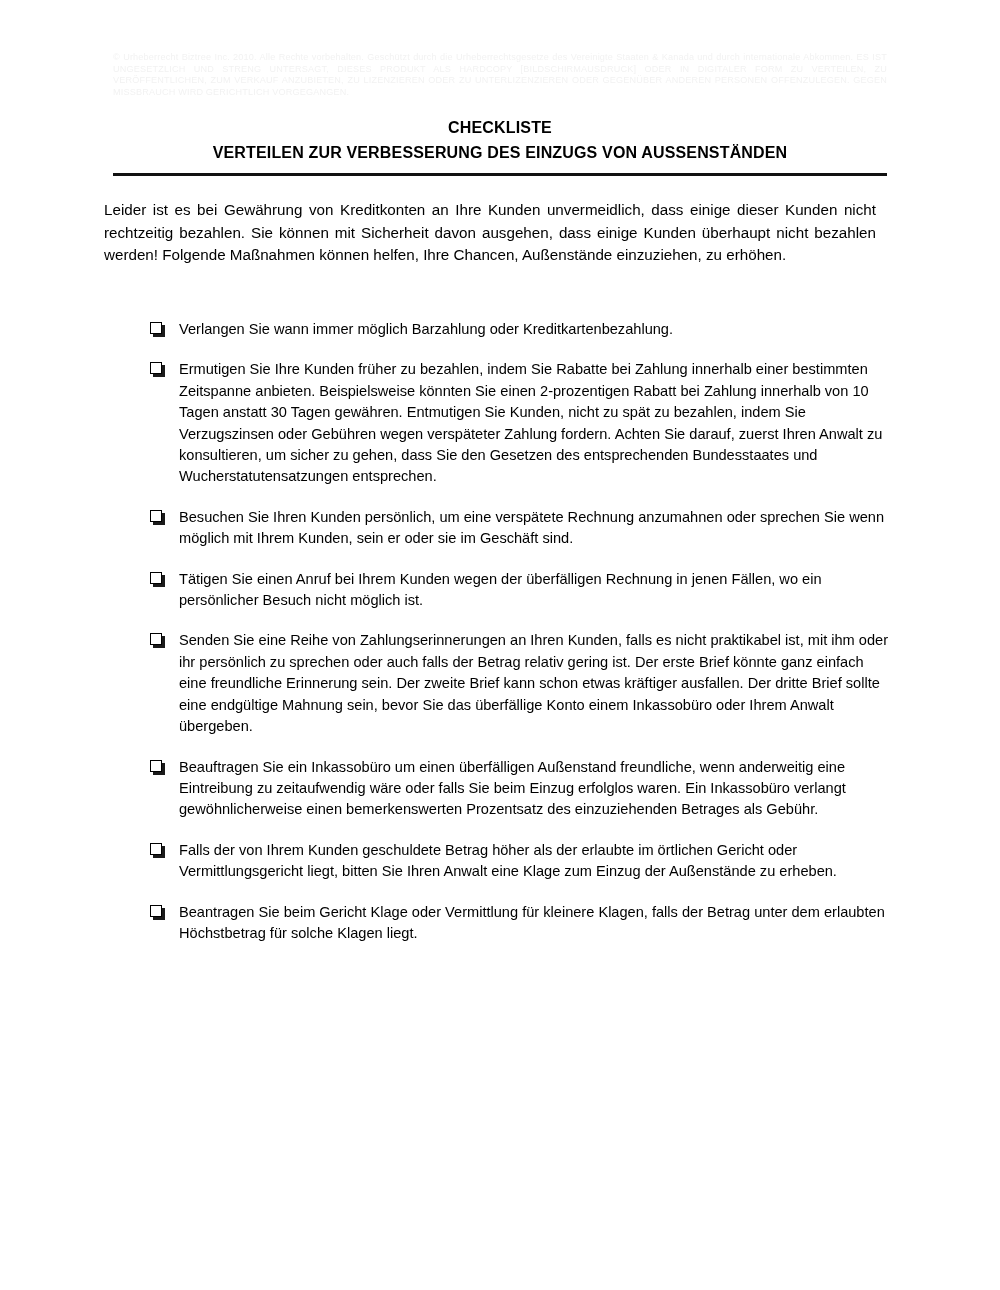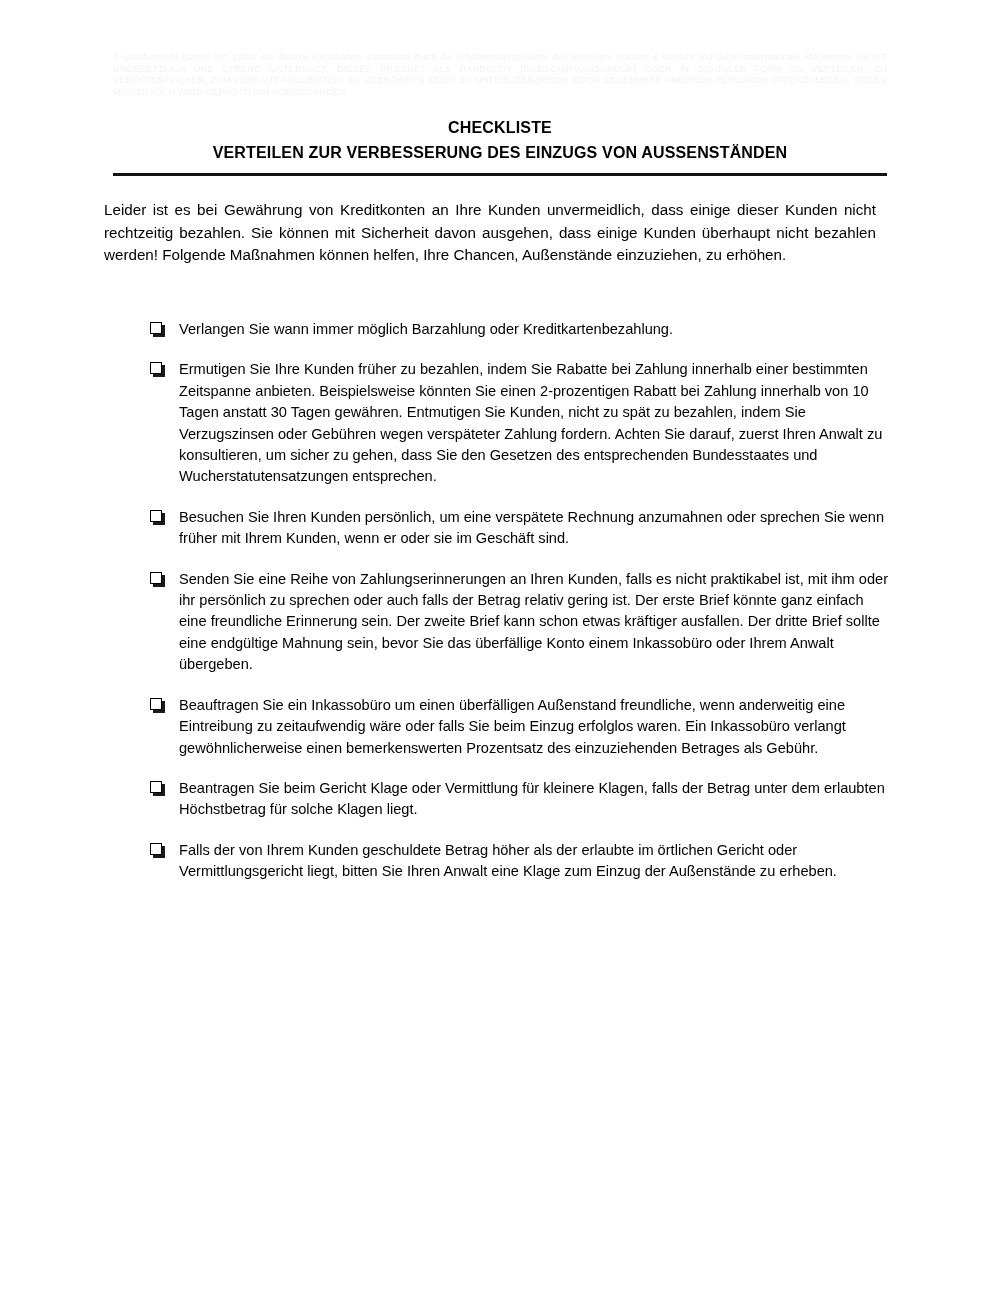--- a/index.html
+++ b/index.html
@@ -164,45 +164,52 @@
         <span class="shadow"></span>
           <span class="box"></span>
       </span>
       <span class="check-text">Ermutigen Sie Ihre Kunden früher zu bezahlen, indem Sie Rabatte bei Zahlung innerhalb einer bestimmten Zeitspanne anbieten. Beispielsweise könnten Sie einen 2-prozentigen Rabatt bei Zahlung innerhalb von 10 Tagen anstatt 30 Tagen gewähren. Entmutigen Sie Kunden, nicht zu spät zu bezahlen, indem Sie Verzugszinsen oder Gebühren wegen verspäteter Zahlung fordern. Achten Sie darauf, zuerst Ihren Anwalt zu konsultieren, um sicher zu gehen, dass Sie den Gesetzen des entsprechenden Bundesstaates und Wucherstatutensatzungen entsprechen.</span>
     </li>
     <li class="check-item">
       <span class="checkbox">
         <span class="shadow"></span>
           <span class="box"></span>
       </span>
-      <span class="check-text">Besuchen Sie Ihren Kunden persönlich, um eine verspätete Rechnung anzumahnen oder sprechen Sie wenn früher mit Ihrem Kunden, wenn er oder sie im Geschäft sind.</span>
+      <span class="check-text">Besuchen Sie Ihren Kunden persönlich, um eine verspätete Rechnung anzumahnen oder sprechen Sie wenn möglich mit Ihrem Kunden, sein er oder sie im Geschäft sind.</span>
+    </li>
+    <li class="check-item">
+      <span class="checkbox">
+        <span class="shadow"></span>
+          <span class="box"></span>
+      </span>
+      <span class="check-text">Tätigen Sie einen Anruf bei Ihrem Kunden wegen der überfälligen Rechnung in jenen Fällen, wo ein persönlicher Besuch nicht möglich ist.</span>
     </li>
     <li class="check-item">
       <span class="checkbox">
         <span class="shadow"></span>
           <span class="box"></span>
       </span>
       <span class="check-text">Senden Sie eine Reihe von Zahlungserinnerungen an Ihren Kunden, falls es nicht praktikabel ist, mit ihm oder ihr persönlich zu sprechen oder auch falls der Betrag relativ gering ist. Der erste Brief könnte ganz einfach eine freundliche Erinnerung sein. Der zweite Brief kann schon etwas kräftiger ausfallen. Der dritte Brief sollte eine endgültige Mahnung sein, bevor Sie das überfällige Konto einem Inkassobüro oder Ihrem Anwalt übergeben.</span>
     </li>
     <li class="check-item">
       <span class="checkbox">
         <span class="shadow"></span>
           <span class="box"></span>
       </span>
       <span class="check-text">Beauftragen Sie ein Inkassobüro um einen überfälligen Außenstand freundliche, wenn anderweitig eine Eintreibung zu zeitaufwendig wäre oder falls Sie beim Einzug erfolglos waren. Ein Inkassobüro verlangt gewöhnlicherweise einen bemerkenswerten Prozentsatz des einzuziehenden Betrages als Gebühr.</span>
     </li>
     <li class="check-item">
       <span class="checkbox">
         <span class="shadow"></span>
           <span class="box"></span>
       </span>
+      <span class="check-text">Falls der von Ihrem Kunden geschuldete Betrag höher als der erlaubte im örtlichen Gericht oder Vermittlungsgericht liegt, bitten Sie Ihren Anwalt eine Klage zum Einzug der Außenstände zu erheben.</span>
+    </li>
+    <li class="check-item">
+      <span class="checkbox">
+        <span class="shadow"></span>
+          <span class="box"></span>
+      </span>
       <span class="check-text">Beantragen Sie beim Gericht Klage oder Vermittlung für kleinere Klagen, falls der Betrag unter dem erlaubten Höchstbetrag für solche Klagen liegt.</span>
     </li>
-    <li class="check-item">
-      <span class="checkbox">
-        <span class="shadow"></span>
-          <span class="box"></span>
-      </span>
-      <span class="check-text">Falls der von Ihrem Kunden geschuldete Betrag höher als der erlaubte im örtlichen Gericht oder Vermittlungsgericht liegt, bitten Sie Ihren Anwalt eine Klage zum Einzug der Außenstände zu erheben.</span>
-    </li>
   </ul>
 
 </div>
 
 </body></html>

